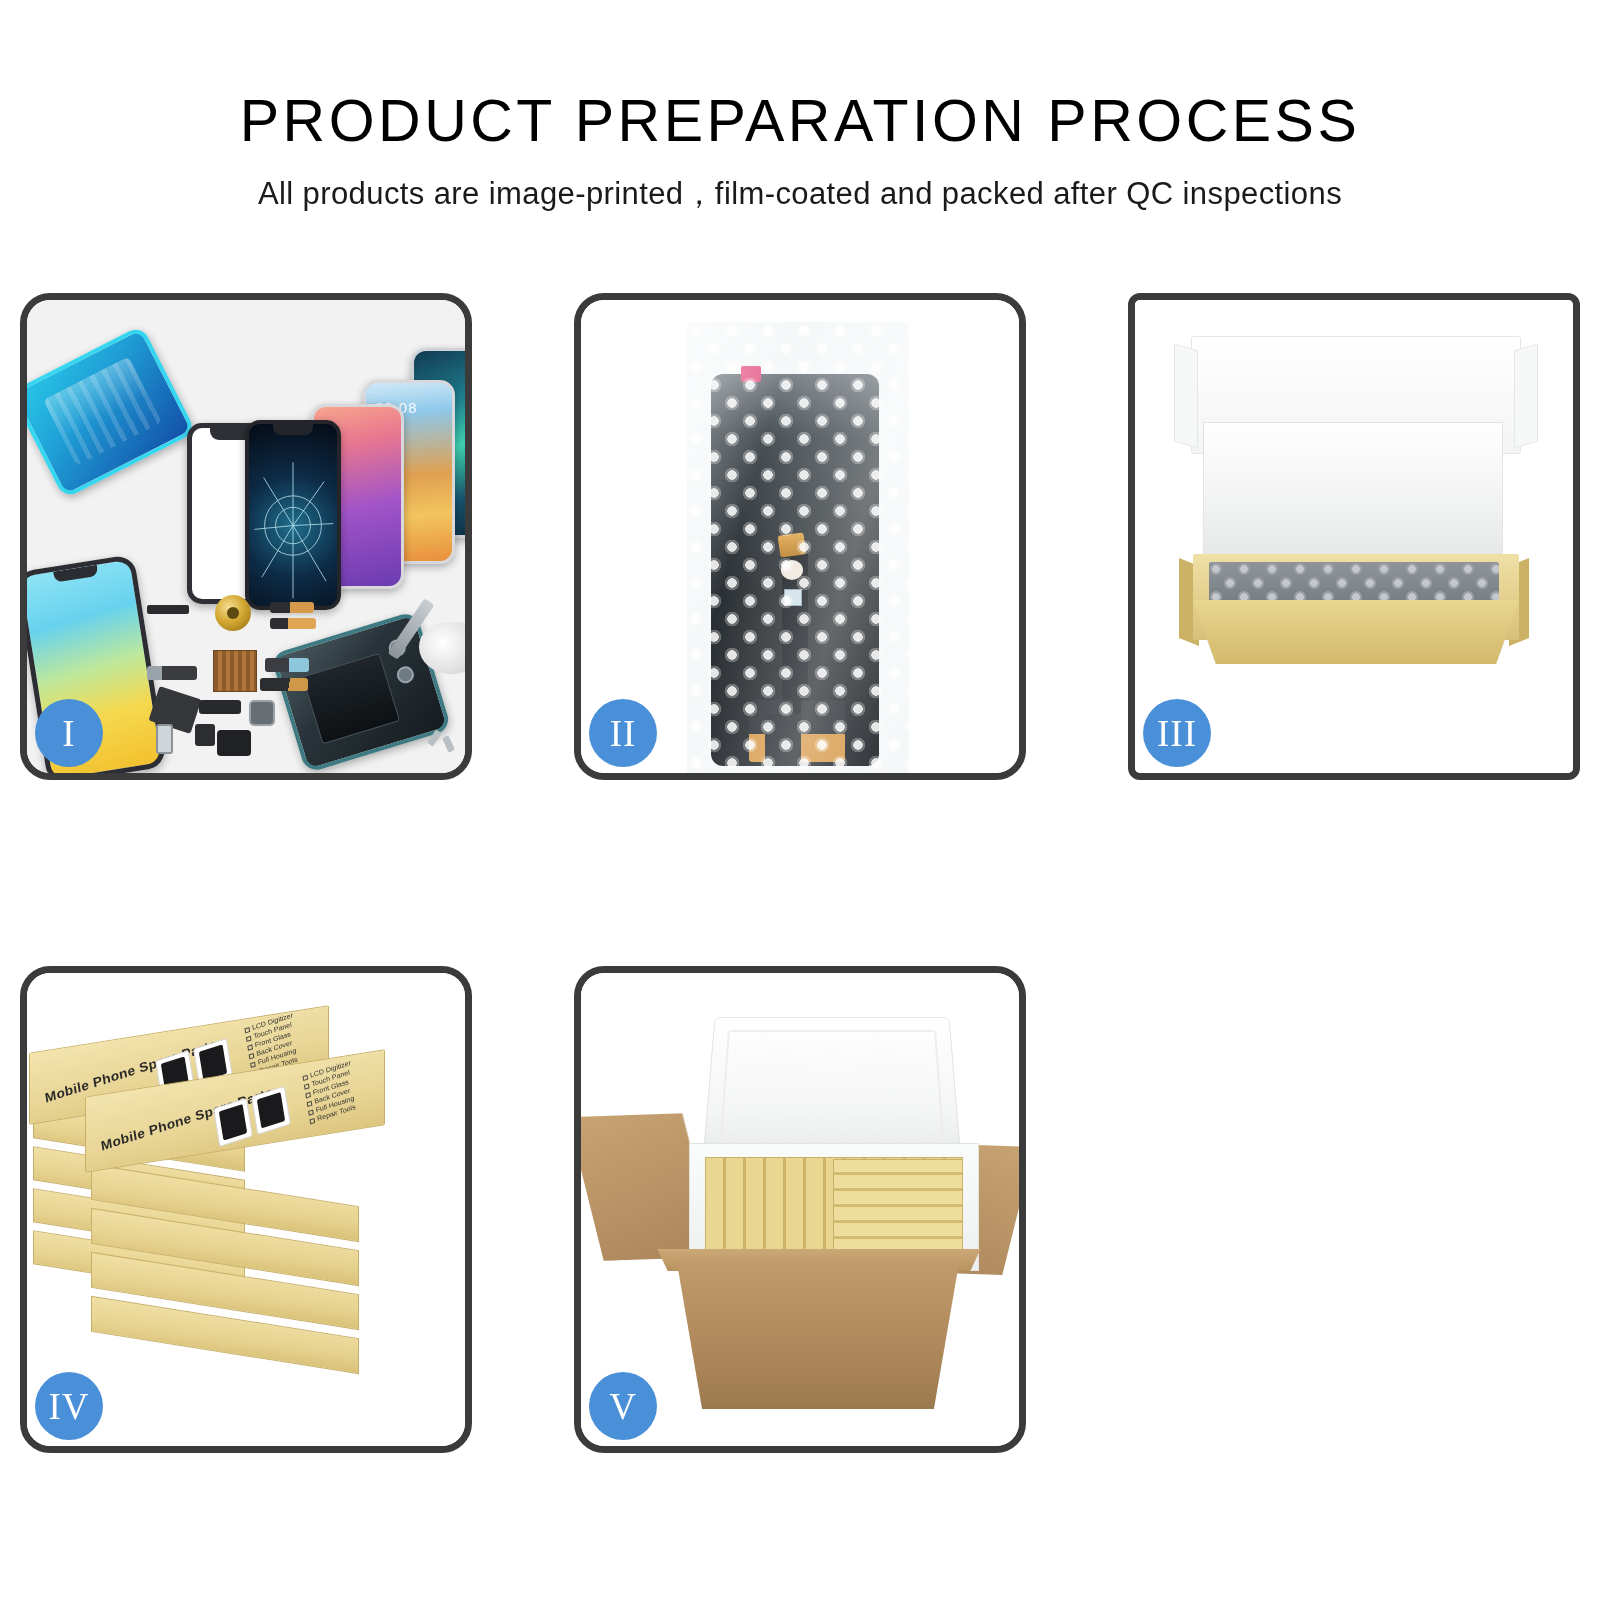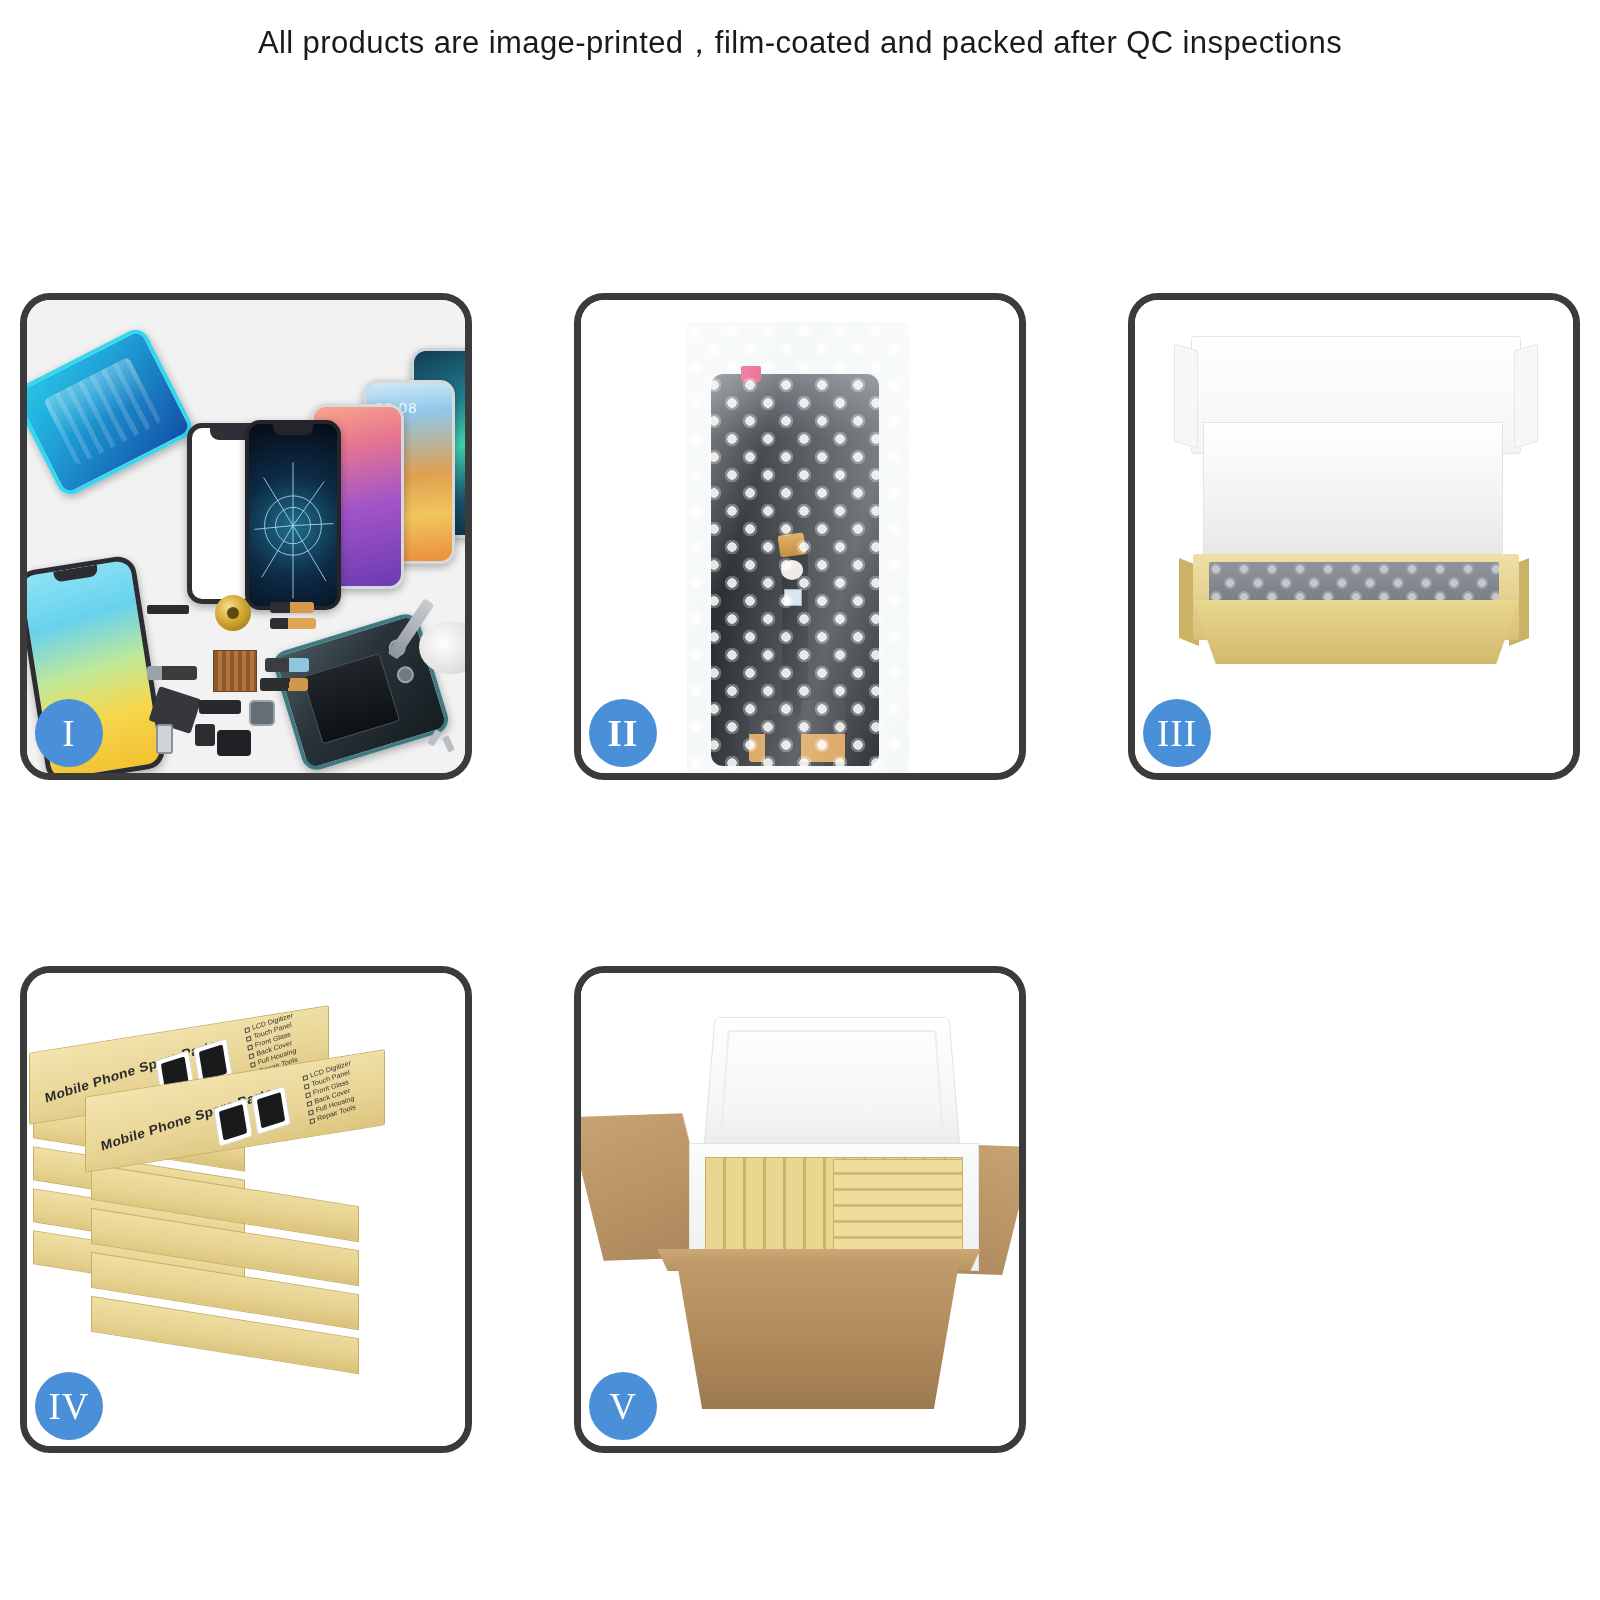--- a/index.html
+++ b/index.html
@@ -32,22 +32,22 @@
     grid-template-rows: 487px 1fr 487px;
   }
   .panel {
     position: relative;
     border: 7px solid #3b3b3b;
     border-radius: 30px;
     background: #fdfdfd;
     overflow: hidden;
   }
   .p1 { grid-column: 1; grid-row: 1; }
-  .p2 { grid-column: 3; grid-row: 1; font-weight: bold; }
-  .p3 { grid-column: 5; grid-row: 1; }
+  .p2 { grid-column: 3; grid-row: 1; }
+  .p3 { grid-column: 5; grid-row: 1; border-radius: 12px; }
   .p4 { grid-column: 1; grid-row: 3; }
   .p5 { grid-column: 3; grid-row: 3; }
   .p6 { grid-column: 5; grid-row: 3; }
 
   .badge {
     position: absolute; left: 8px; bottom: 6px;
     width: 68px; height: 68px; border-radius: 50%;
     background: #4a90d9; color: #fff;
     display: flex; align-items: center; justify-content: center;
     font-family: "Liberation Serif", serif;
@@ -383,20 +383,21 @@
     border-radius: 10px;
     transform: rotate(-6deg);
   }
 </style>
 </head>
 <body>
 
 <div class="page">
 
   <div class="header">
+    <div class="title">PRODUCT PREPARATION PROCESS</div>
     <div class="subtitle">All products are image-printed，film-coated and packed after QC inspections</div>
   </div>
 
   <div class="grid">
 
     <div class="panel p1">
       <div class="scene bg-parts">
         <div class="ph ph-blue"></div>
 
         <div class="ph ph-teal"></div>

